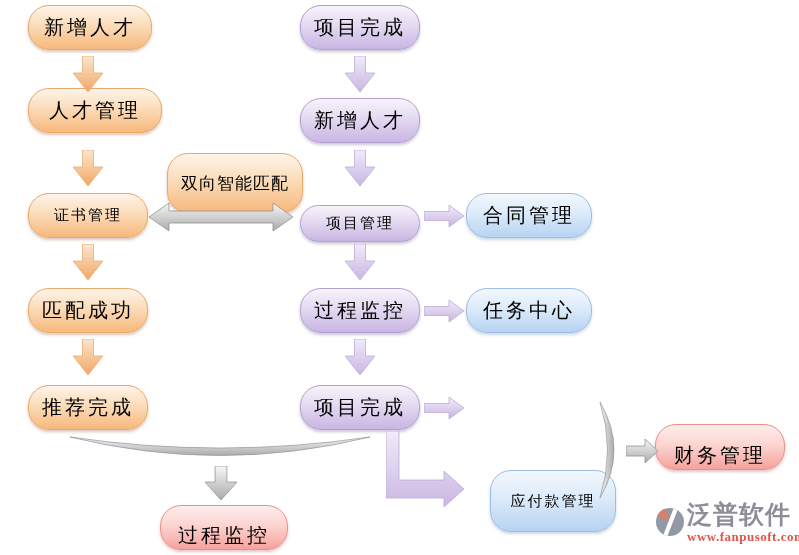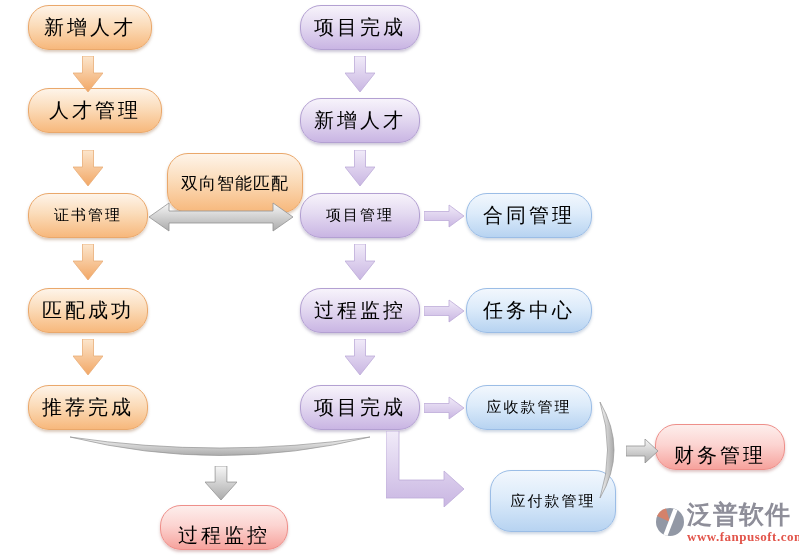--- a/index.html
+++ b/index.html
@@ -86,38 +86,35 @@
   <div class="node orange lg" style="left:28px;top:385px;width:120px;height:45px">
     <span>推荐完成</span>
   </div>
 
   <div class="node purple lg" style="left:300px;top:5px;width:120px;height:45px">
     <span>项目完成</span>
   </div>
   <div class="node purple lg" style="left:300px;top:98px;width:120px;height:45px">
     <span>新增人才</span>
   </div>
-  <div class="node purple sm" style="left:300px;top:193px;width:120px;height:45px">
+  <div class="node purple sm" style="left:300px;top:205px;width:120px;height:37px">
     <span>项目管理</span>
   </div>
   <div class="node purple lg" style="left:300px;top:288px;width:120px;height:45px">
     <span>过程监控</span>
   </div>
   <div class="node purple lg" style="left:300px;top:385px;width:120px;height:45px">
     <span>项目完成</span>
   </div>
 
   <div class="node blue lg" style="left:466px;top:193px;width:126px;height:45px">
     <span>合同管理</span>
   </div>
   <div class="node blue lg" style="left:466px;top:288px;width:126px;height:45px">
     <span>任务中心</span>
-  </div>
-  <div class="node blue sm" style="left:466px;top:385px;width:126px;height:45px">
-    <span>应收款管理</span>
   </div>
   <div class="node blue sm" style="left:490px;top:470px;width:126px;height:62px">
     <span>应付款管理</span>
   </div>
 
   <div class="node red lg" style="left:655px;top:424px;width:130px;height:46px">
     <span>财务管理</span>
   </div>
   <div class="node red lg" style="left:160px;top:505px;width:128px;height:45px">
     <span>过程监控</span>

